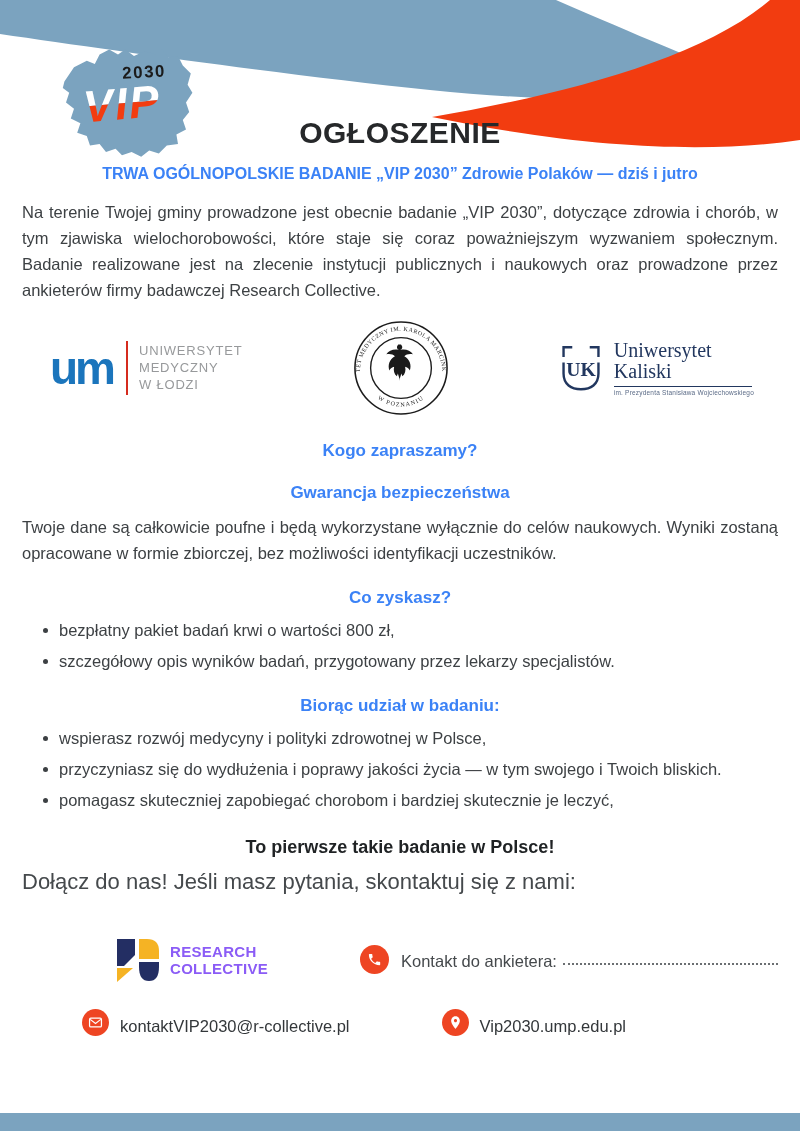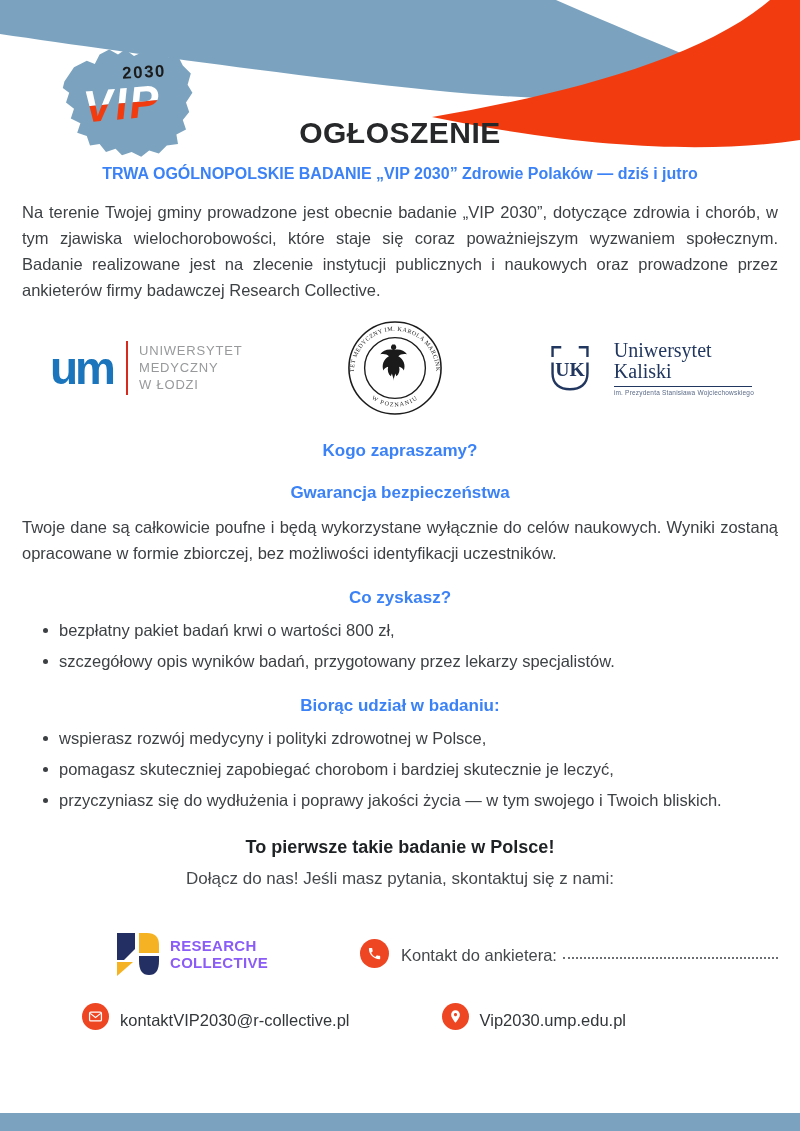--- a/index.html
+++ b/index.html
@@ -19,34 +19,34 @@
   .logos{margin:14px 24px 0 28px;height:102px;display:flex;align-items:center;
          justify-content:space-between;}
   
   .um{display:flex;align-items:center;}
   .um-mark{font-size:46px;font-weight:bold;color:#1b75bc;letter-spacing:-3px;line-height:.8;}
   .um-divider{width:2px;height:54px;background:#d52b1e;margin:0 11px 0 13px;}
   .um-text{font-size:13px;color:#97999b;letter-spacing:.8px;line-height:1.3;}
   
   .seal{width:98px;height:98px;}
   
-  .uk{display:flex;align-items:center;gap:22px;}
+  .uk{display:flex;align-items:center;gap:11px;}
   .uk-shield{width:44px;height:48px;}
   .uk-text{display:flex;flex-direction:column;}
   .uk-name{font-family:"Liberation Serif",serif;font-size:20px;color:#22375f;line-height:1.05;}
   .uk-rule{height:1px;background:#22375f;margin:4px 0 2px;width:138px;}
   .uk-sub{font-size:6.5px;color:#5a6a86;letter-spacing:.2px;}
   
   .h2{margin:22px 0 0;text-align:center;font-size:17px;font-weight:bold;color:#3b82f6;}
   .bullets{margin:11px 0 0 20px;padding:0;list-style:none;}
   .bullets li{position:relative;padding-left:17px;margin:0 0 7px;font-size:16.5px;line-height:1.45;}
   .bullets li::before{content:"";position:absolute;left:1px;top:9px;width:5px;height:5px;
                       border-radius:50%;background:#3c4043;}
   .h3{margin:24px 0 0;text-align:center;font-size:18px;font-weight:bold;color:#1f2224;}
-  .closing-sub{margin:11px 0 0;text-align:center;font-size:17px;color:#45494c;}
+  .closing-sub{margin:11px 0 0;font-size:22px;color:#45494c;}
   
   .contact{display:flex;align-items:center;margin:42px 0 0 92px;}
   .rc{display:flex;align-items:center;gap:10px;}
   .rc-mark{width:46px;height:46px;}
   .rc-name{font-size:15px;font-weight:bold;color:#8b5cf6;line-height:1.15;letter-spacing:.3px;}
   .phone-group{display:flex;align-items:flex-end;flex:1;margin-left:92px;}
   .icon-circle{width:29px;height:29px;border-radius:50%;background:#ee4523;display:flex;
                align-items:center;justify-content:center;flex:none;}
   .icon-circle svg{display:block;}
   .contact-label{font-size:16.5px;color:#45494c;margin:0 6px 3px 12px;white-space:nowrap;}
@@ -151,22 +151,22 @@
 
     <h2 class="h2">Co zyskasz?</h2>
     <ul class="bullets">
       <li>bezpłatny pakiet badań krwi o wartości 800 zł,</li>
       <li>szczegółowy opis wyników badań, przygotowany przez lekarzy specjalistów.</li>
     </ul>
 
     <h2 class="h2">Biorąc udział w badaniu:</h2>
     <ul class="bullets">
       <li>wspierasz rozwój medycyny i polityki zdrowotnej w Polsce,</li>
+      <li>przyczyniasz się do wydłużenia i poprawy jakości życia — w tym swojego i Twoich bliskich.</li>
       <li>pomagasz skuteczniej zapobiegać chorobom i bardziej skutecznie je leczyć,</li>
-      <li>przyczyniasz się do wydłużenia i poprawy jakości życia — w tym swojego i Twoich bliskich.</li>
     </ul>
 
     <div class="h3">To pierwsze takie badanie w Polsce!</div>
     <div class="closing-sub">Dołącz do nas! Jeśli masz pytania, skontaktuj się z nami:</div>
 
     <div class="contact">
       <div class="rc">
         <svg class="rc-mark" viewBox="0 0 46 46">
           <path d="M3,2 H21 V18 L10,29 H3 Z" fill="#232e63"></path>
           <path d="M3,31 H19 L3,45 Z" fill="#f5b324"></path>

